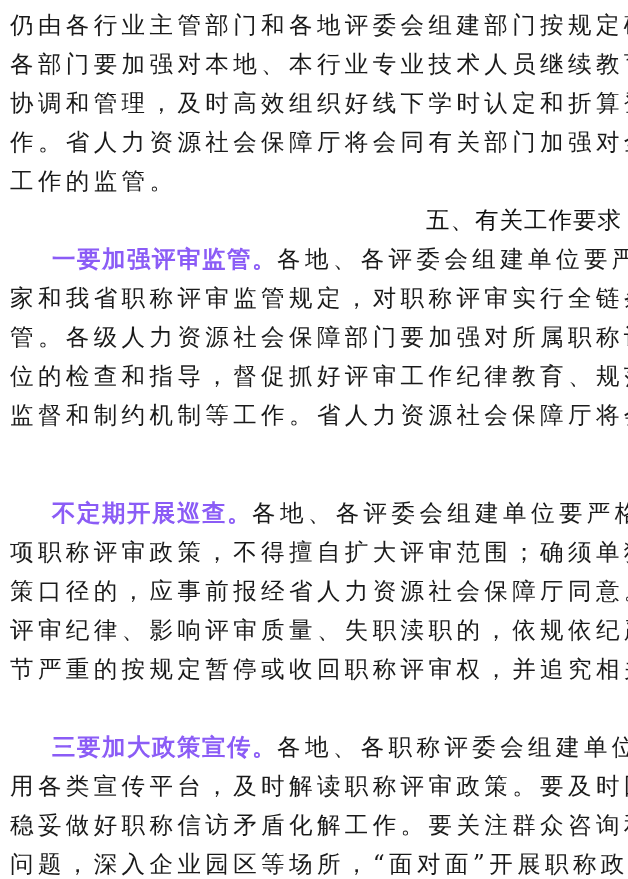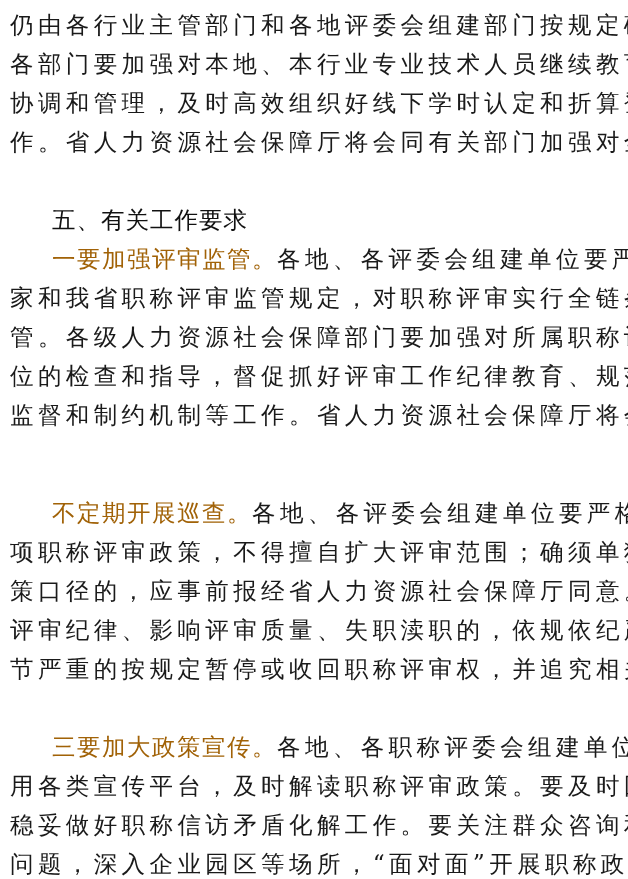--- a/index.html
+++ b/index.html
@@ -4,32 +4,33 @@
 <style>
   html, body { margin:0; padding:0; background:#ffffff; }
   body { width:628px; height:879px; overflow:hidden; position:relative; }
   .page { position:absolute; left:0; top:0; width:628px; height:879px; }
   .line {
     position:absolute; left:10px; width:612px; height:30px;
     font-family: "DejaVu Serif", "Liberation Serif", serif;
     font-size:23.5px; line-height:30px; color:#1a1a1a;
     white-space:nowrap; letter-spacing:4.4px;
   }
-  .indent { left:52px; width:570px; }
+  .indent { left:52px; width:570px;text-align:right; }
   .heading { font-family: "DejaVu Sans", "Liberation Sans", sans-serif; letter-spacing:1px; color:#111; }
-  .bold { font-weight:normal; color:#a16207; letter-spacing:1.5px; }
+  .bold { font-weight:bold; color:#8b5cf6; letter-spacing:1.5px; }
 </style>
 </head>
 <body>
 
 <div class="page">
   <div class="line" style="top:10px">仍由各行业主管部门和各地评委会组建部门按规定确定。各地、</div>
   <div class="line" style="top:49px">各部门要加强对本地、本行业专业技术人员继续教育工作指导、</div>
   <div class="line" style="top:88px">协调和管理，及时高效组织好线下学时认定和折算登记核验等工</div>
   <div class="line" style="top:127px">作。省人力资源社会保障厅将会同有关部门加强对全省继续教育</div>
+  <div class="line" style="top:166px">工作的监管。</div>
 
   <div class="line indent heading" style="top:205px">五、有关工作要求</div>
 
   <div class="line indent" style="top:244px">
     <span class="bold">一要加强评审监管。</span><span>各地、各评委会组建单位要严格执行国</span>
   </div>
   <div class="line" style="top:283px">家和我省职称评审监管规定，对职称评审实行全链条、全过程监</div>
   <div class="line" style="top:322px">管。各级人力资源社会保障部门要加强对所属职称评委会组建单</div>
   <div class="line" style="top:361px">位的检查和指导，督促抓好评审工作纪律教育、规范程序、完善</div>
   <div class="line" style="top:400px">监督和制约机制等工作。省人力资源社会保障厅将会同有关部门</div>

